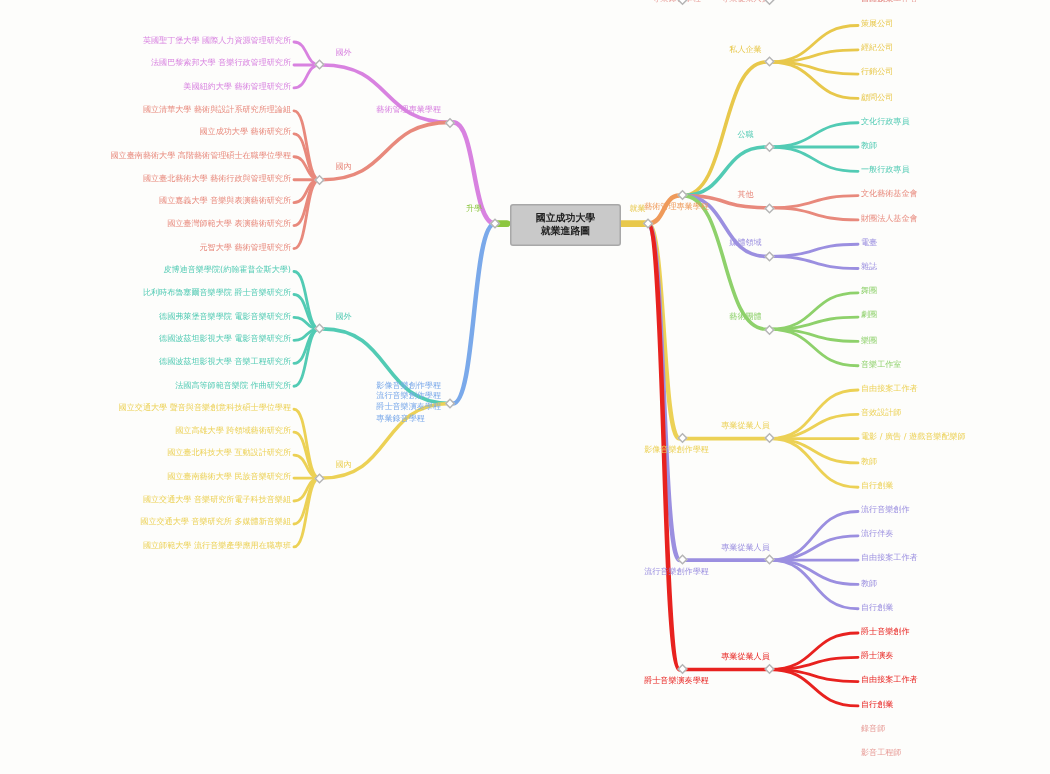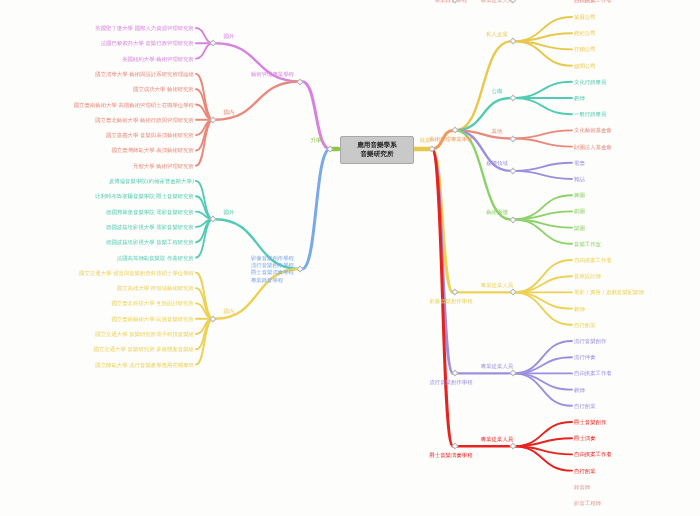--- a/index.html
+++ b/index.html
@@ -99,22 +99,22 @@
       <path d="M511,NaN C480.2,NaN 485.8,NaN 455,NaN" stroke="#e79a95" stroke-width="2.4" fill="none" stroke-linecap="round"></path>
       <path d="M453,130.4 C441.45,130.4 443.55,149 432,149" stroke="#ef9a5a" stroke-width="3" fill="none" stroke-linecap="round"></path>
       <path d="M453,292.4 C441.45,292.4 443.55,149 432,149" stroke="#ecd155" stroke-width="3" fill="none" stroke-linecap="round"></path>
       <path d="M453,373.4 C441.45,373.4 443.55,149 432,149" stroke="#9b8fe0" stroke-width="3" fill="none" stroke-linecap="round"></path>
       <path d="M453,446.29999999999995 C441.45,446.29999999999995 443.55,149 432,149" stroke="#e8221f" stroke-width="3" fill="none" stroke-linecap="round"></path>
       <path d="M453,NaN C441.45,NaN 443.55,149 432,149" stroke="#e79a95" stroke-width="3" fill="none" stroke-linecap="round"></path>
       <path d="M412,149 C423,149 421,149 432,149" stroke="#e8c84b" stroke-width="4.5" fill="none" stroke-linecap="round"></path>
     </svg>
 
   <div id="root">
-    <span>應用音樂學系</span>
-    <span>音樂研究所</span>
+    <span>國立成功大學</span>
+    <span>就業進路圖</span>
   </div>
 <div class="lbl r" style="left: 194px; top: 28px; color: rgb(216, 130, 224);">英國聖丁堡大學 國際人力資源管理研究所</div>
     <div class="lbl r" style="left: 194px; top: 43.3px; color: rgb(216, 130, 224);">法國巴黎索邦大學 音樂行政管理研究所</div>
     <div class="lbl r" style="left: 194px; top: 58.6px; color: rgb(216, 130, 224);">美國紐約大學 藝術管理研究所</div>
     <div class="lbl c" style="left: 229px; top: 35.8px; color: rgb(216, 130, 224);">國外</div>
     <div class="tick" style="left: 213px; top: 43.3px;"></div>
     <div class="lbl r" style="left: 194px; top: 73.9px; color: rgb(232, 137, 124);">國立清華大學 藝術與設計系研究所理論組</div>
     <div class="lbl r" style="left: 194px; top: 89.2px; color: rgb(232, 137, 124);">國立成功大學 藝術研究所</div>
     <div class="lbl r" style="left: 194px; top: 104.5px; color: rgb(232, 137, 124);">國立臺南藝術大學 高階藝術管理碩士在職學位學程</div>
     <div class="lbl r" style="left: 194px; top: 119.8px; color: rgb(232, 137, 124);">國立臺北藝術大學 藝術行政與管理研究所</div>

